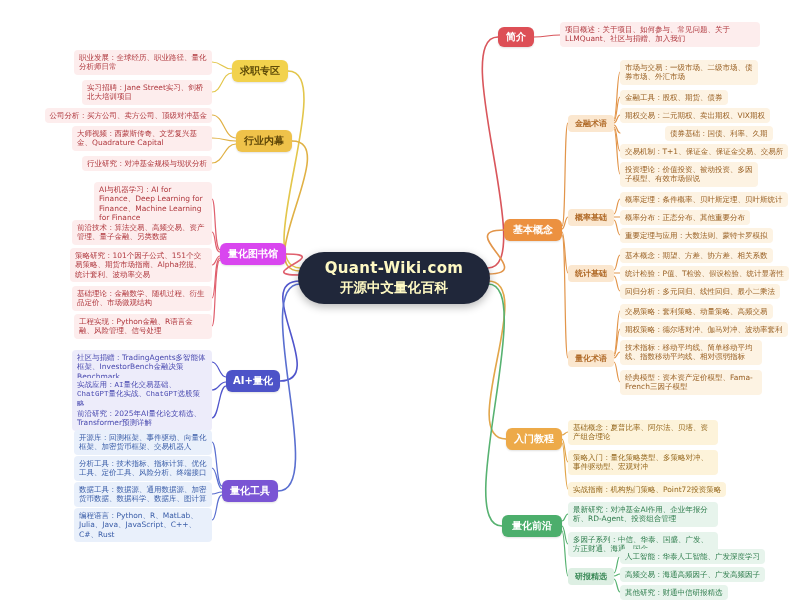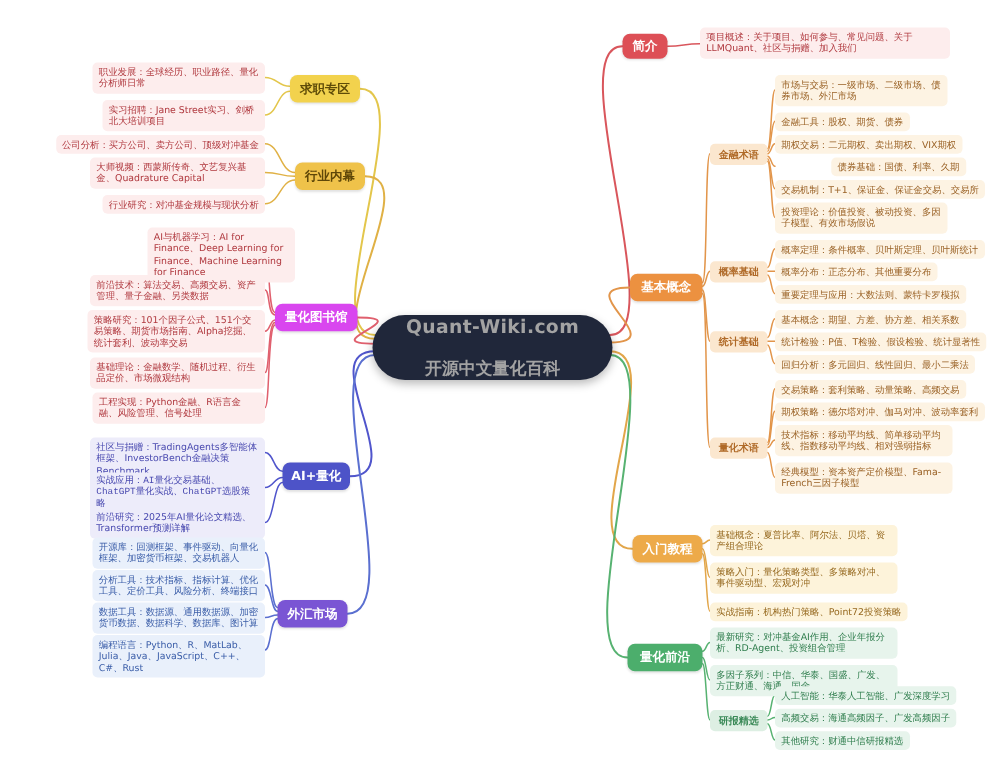--- a/index.html
+++ b/index.html
@@ -6,22 +6,22 @@
   .canvas{position:relative;width:800px;height:613px;background:#ffffff;overflow:hidden;
           font-family:"DejaVu Sans",sans-serif;}
   svg.edges{position:absolute;left:0;top:0;pointer-events:none;}
   svg.edges path{fill:none;stroke-linecap:round;}
   .e-main{stroke-width:1.6px;}
   .e-sub{stroke-width:1.2px;}
   .c-red{stroke:#d9565c;} .c-rose{stroke:#e0606e;} .c-yellow{stroke:#e3c64b;}
   .c-amber{stroke:#e0b145;} .c-indigo{stroke:#5055cc;} .c-blue{stroke:#5a6fd0;}
   .c-orange{stroke:#e2954a;} .c-amber2{stroke:#e2a64a;} .c-green{stroke:#57b271;}
 
-  .center{position:absolute;left:298px;top:252px;width:192px;height:52px;background:#20273a;color:#a3a3a3;
-          border-radius:26px;display:flex;flex-direction:column;align-items:center;justify-content:space-between;
+  .center{position:absolute;left:298px;top:252px;width:192px;height:52px;background:#20273a;color:#fef9c3;
+          border-radius:26px;display:flex;flex-direction:column;align-items:center;justify-content:center;
           box-shadow:0 3px 8px rgba(0,0,0,.28);cursor:pointer;}
   .center .t1{font-size:15px;font-weight:bold;letter-spacing:.3px;}
   .center .t2{font-size:13.5px;font-weight:bold;margin-top:2px;}
 
   .bnode{position:absolute;font-size:10px;font-weight:bold;border-radius:6px;display:flex;
          align-items:center;justify-content:center;box-sizing:border-box;cursor:pointer;
          box-shadow:0 1px 2px rgba(0,0,0,.12);}
   .bn-jobs{background:#f2d24d;color:#5f4c08;}
   .bn-industry{background:#efc24a;color:#5f4708;}
   .bn-library{background:#d946ef;color:#fff;}
@@ -143,30 +143,30 @@
 
   <div class="center">
     <div class="t1">Quant-Wiki.com</div>
     <div class="t2">开源中文量化百科</div>
   </div>
 
   <div class="bnode bn-jobs" style="left:232px;top:60px;width:56px;height:22px;">求职专区</div>
   <div class="bnode bn-industry" style="left:236px;top:130px;width:56px;height:22px;">行业内幕</div>
   <div class="bnode bn-library" style="left:220px;top:243px;width:66px;height:22px;">量化图书馆</div>
   <div class="bnode bn-ai" style="left:226px;top:370px;width:54px;height:22px;">AI+量化</div>
-  <div class="bnode bn-tools" style="left:222px;top:480px;width:56px;height:22px;">外汇市场</div>
+  <div class="bnode bn-tools" style="left:222px;top:480px;width:56px;height:22px;">量化工具</div>
 
   <div class="leaf lf-pink" style="right:588px;top:50px;width:138px;">职业发展：全球经历、职业路径、量化分析师日常</div>
   <div class="leaf lf-pink" style="right:588px;top:80px;width:130px;">实习招聘：Jane Street实习、剑桥北大培训项目</div>
 
   <div class="leaf lf-pink one" style="right:588px;top:108px;">公司分析：买方公司、卖方公司、顶级对冲基金</div>
   <div class="leaf lf-pink" style="right:588px;top:126px;width:140px;">大师视频：西蒙斯传奇、文艺复兴基金、Quadrature Capital</div>
   <div class="leaf lf-pink one" style="right:588px;top:156px;">行业研究：对冲基金规模与现状分析</div>
 
-  <div class="leaf lf-pink" style="right:564px;top:182px;width:118px;">AI与机器学习：AI for Finance、Deep Learning for Finance、Machine Learning for Finance</div>
+  <div class="leaf lf-pink" style="right:588px;top:182px;width:118px;">AI与机器学习：AI for Finance、Deep Learning for Finance、Machine Learning for Finance</div>
   <div class="leaf lf-pink" style="right:588px;top:220px;width:140px;">前沿技术：算法交易、高频交易、资产管理、量子金融、另类数据</div>
   <div class="leaf lf-pink" style="right:588px;top:248px;width:142px;">策略研究：101个因子公式、151个交易策略、期货市场指南、Alpha挖掘、统计套利、波动率交易</div>
   <div class="leaf lf-pink" style="right:588px;top:286px;width:140px;">基础理论：金融数学、随机过程、衍生品定价、市场微观结构</div>
   <div class="leaf lf-pink" style="right:588px;top:314px;width:138px;">工程实现：Python金融、R语言金融、风险管理、信号处理</div>
 
   <div class="leaf lf-purple" style="right:588px;top:350px;width:140px;">社区与捐赠：TradingAgents多智能体框架、InvestorBench金融决策Benchmark</div>
   <div class="leaf lf-purple" style="right:588px;top:378px;width:140px;font-family:Liberation Mono, monospace;">实战应用：AI量化交易基础、ChatGPT量化实战、ChatGPT选股策略</div>
   <div class="leaf lf-purple" style="right:588px;top:406px;width:140px;">前沿研究：2025年AI量化论文精选、Transformer预测详解</div>
 
   <div class="leaf lf-blue" style="right:588px;top:430px;width:138px;">开源库：回测框架、事件驱动、向量化框架、加密货币框架、交易机器人</div>

